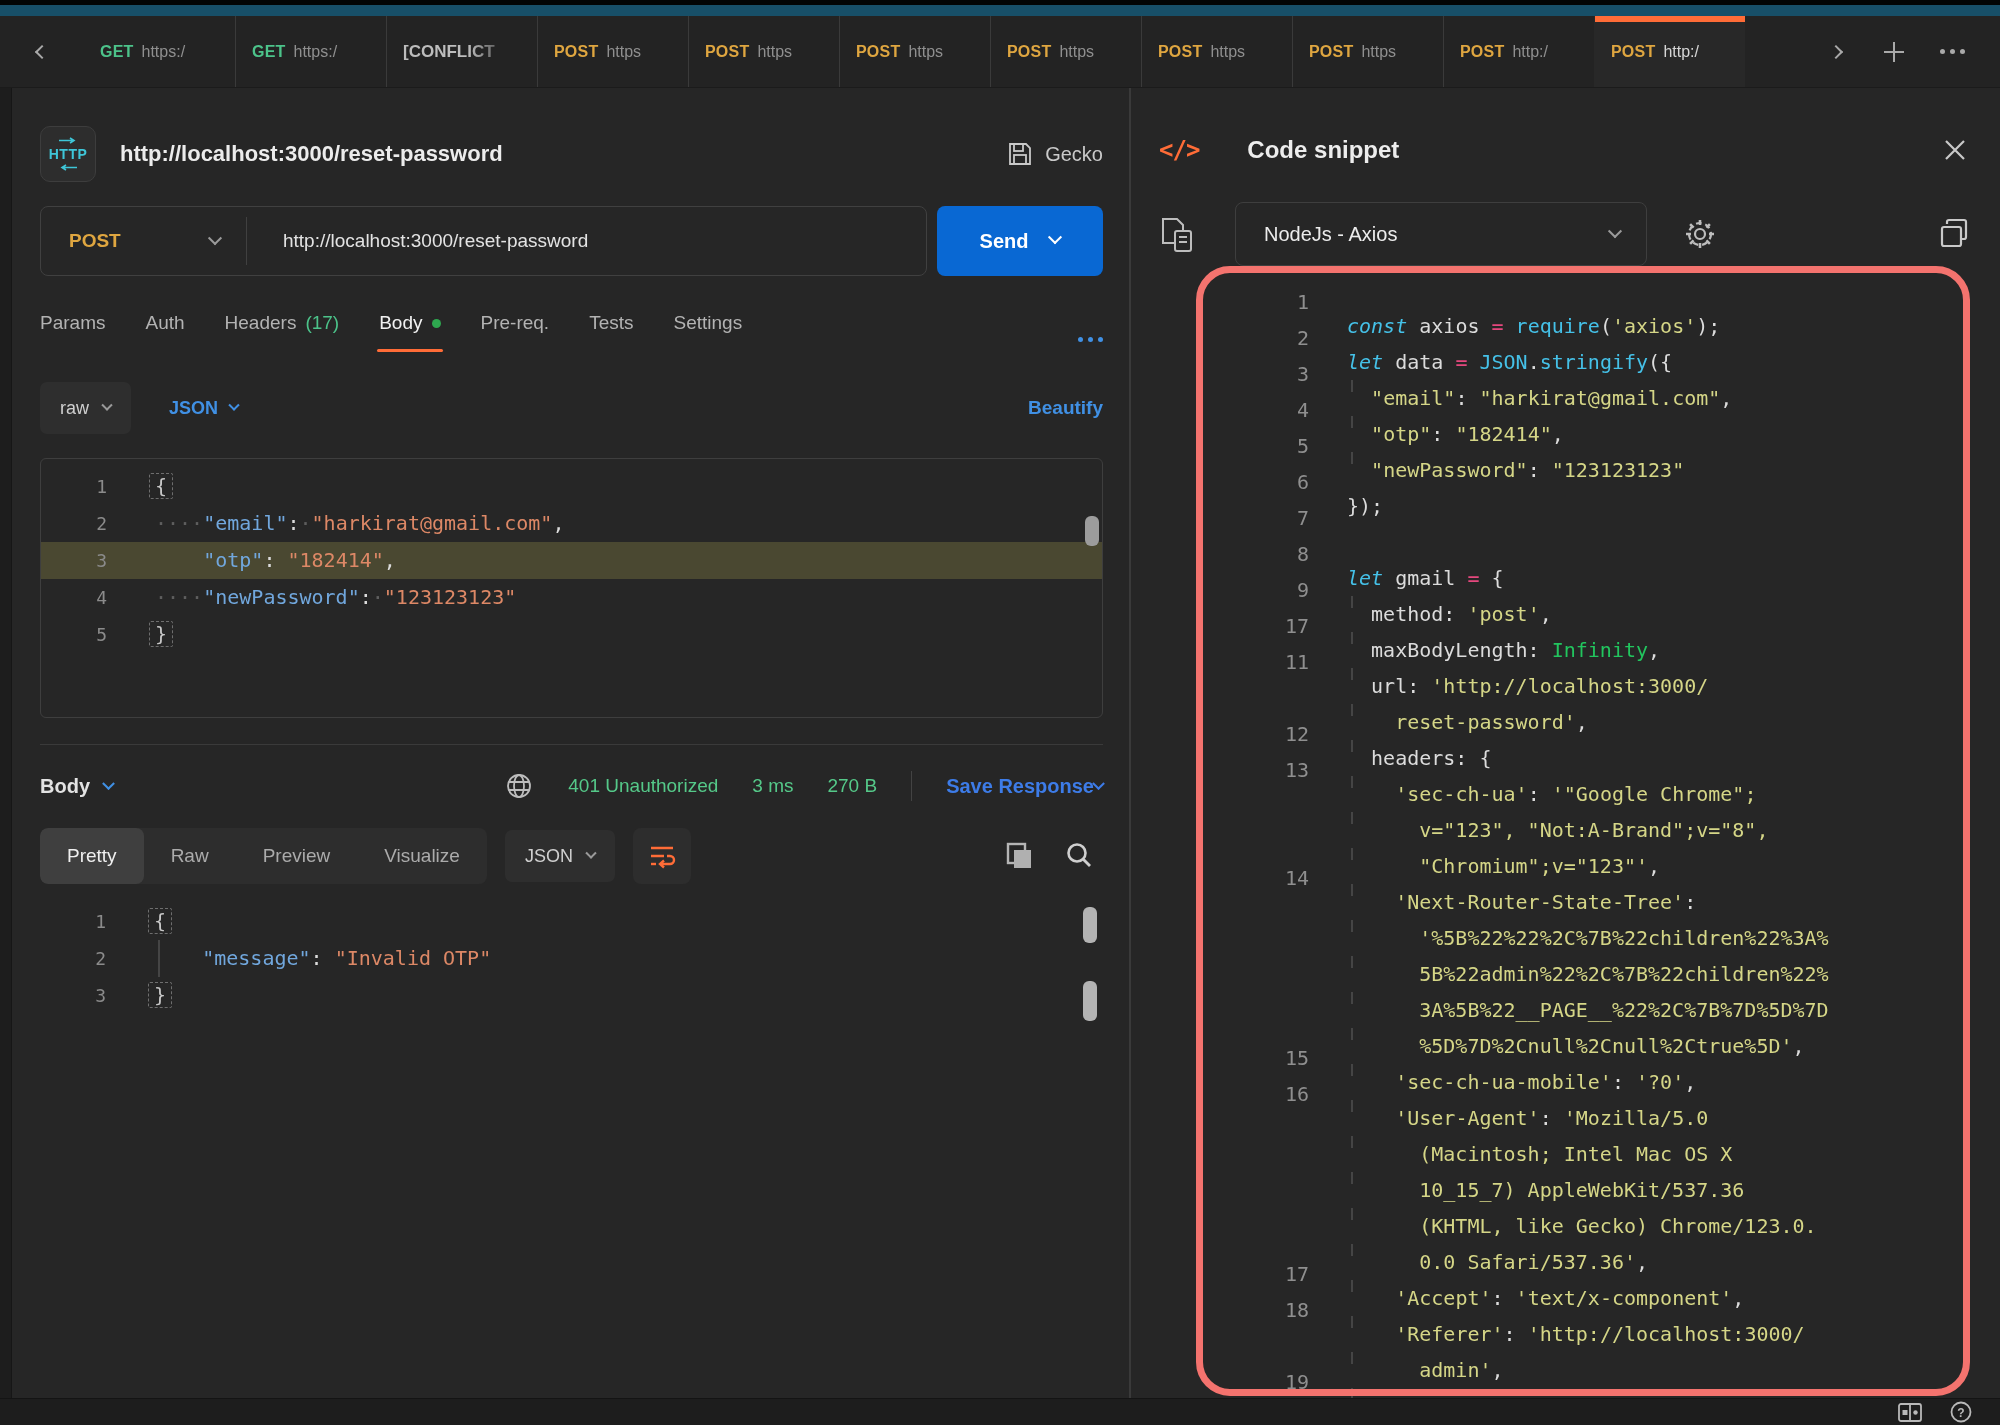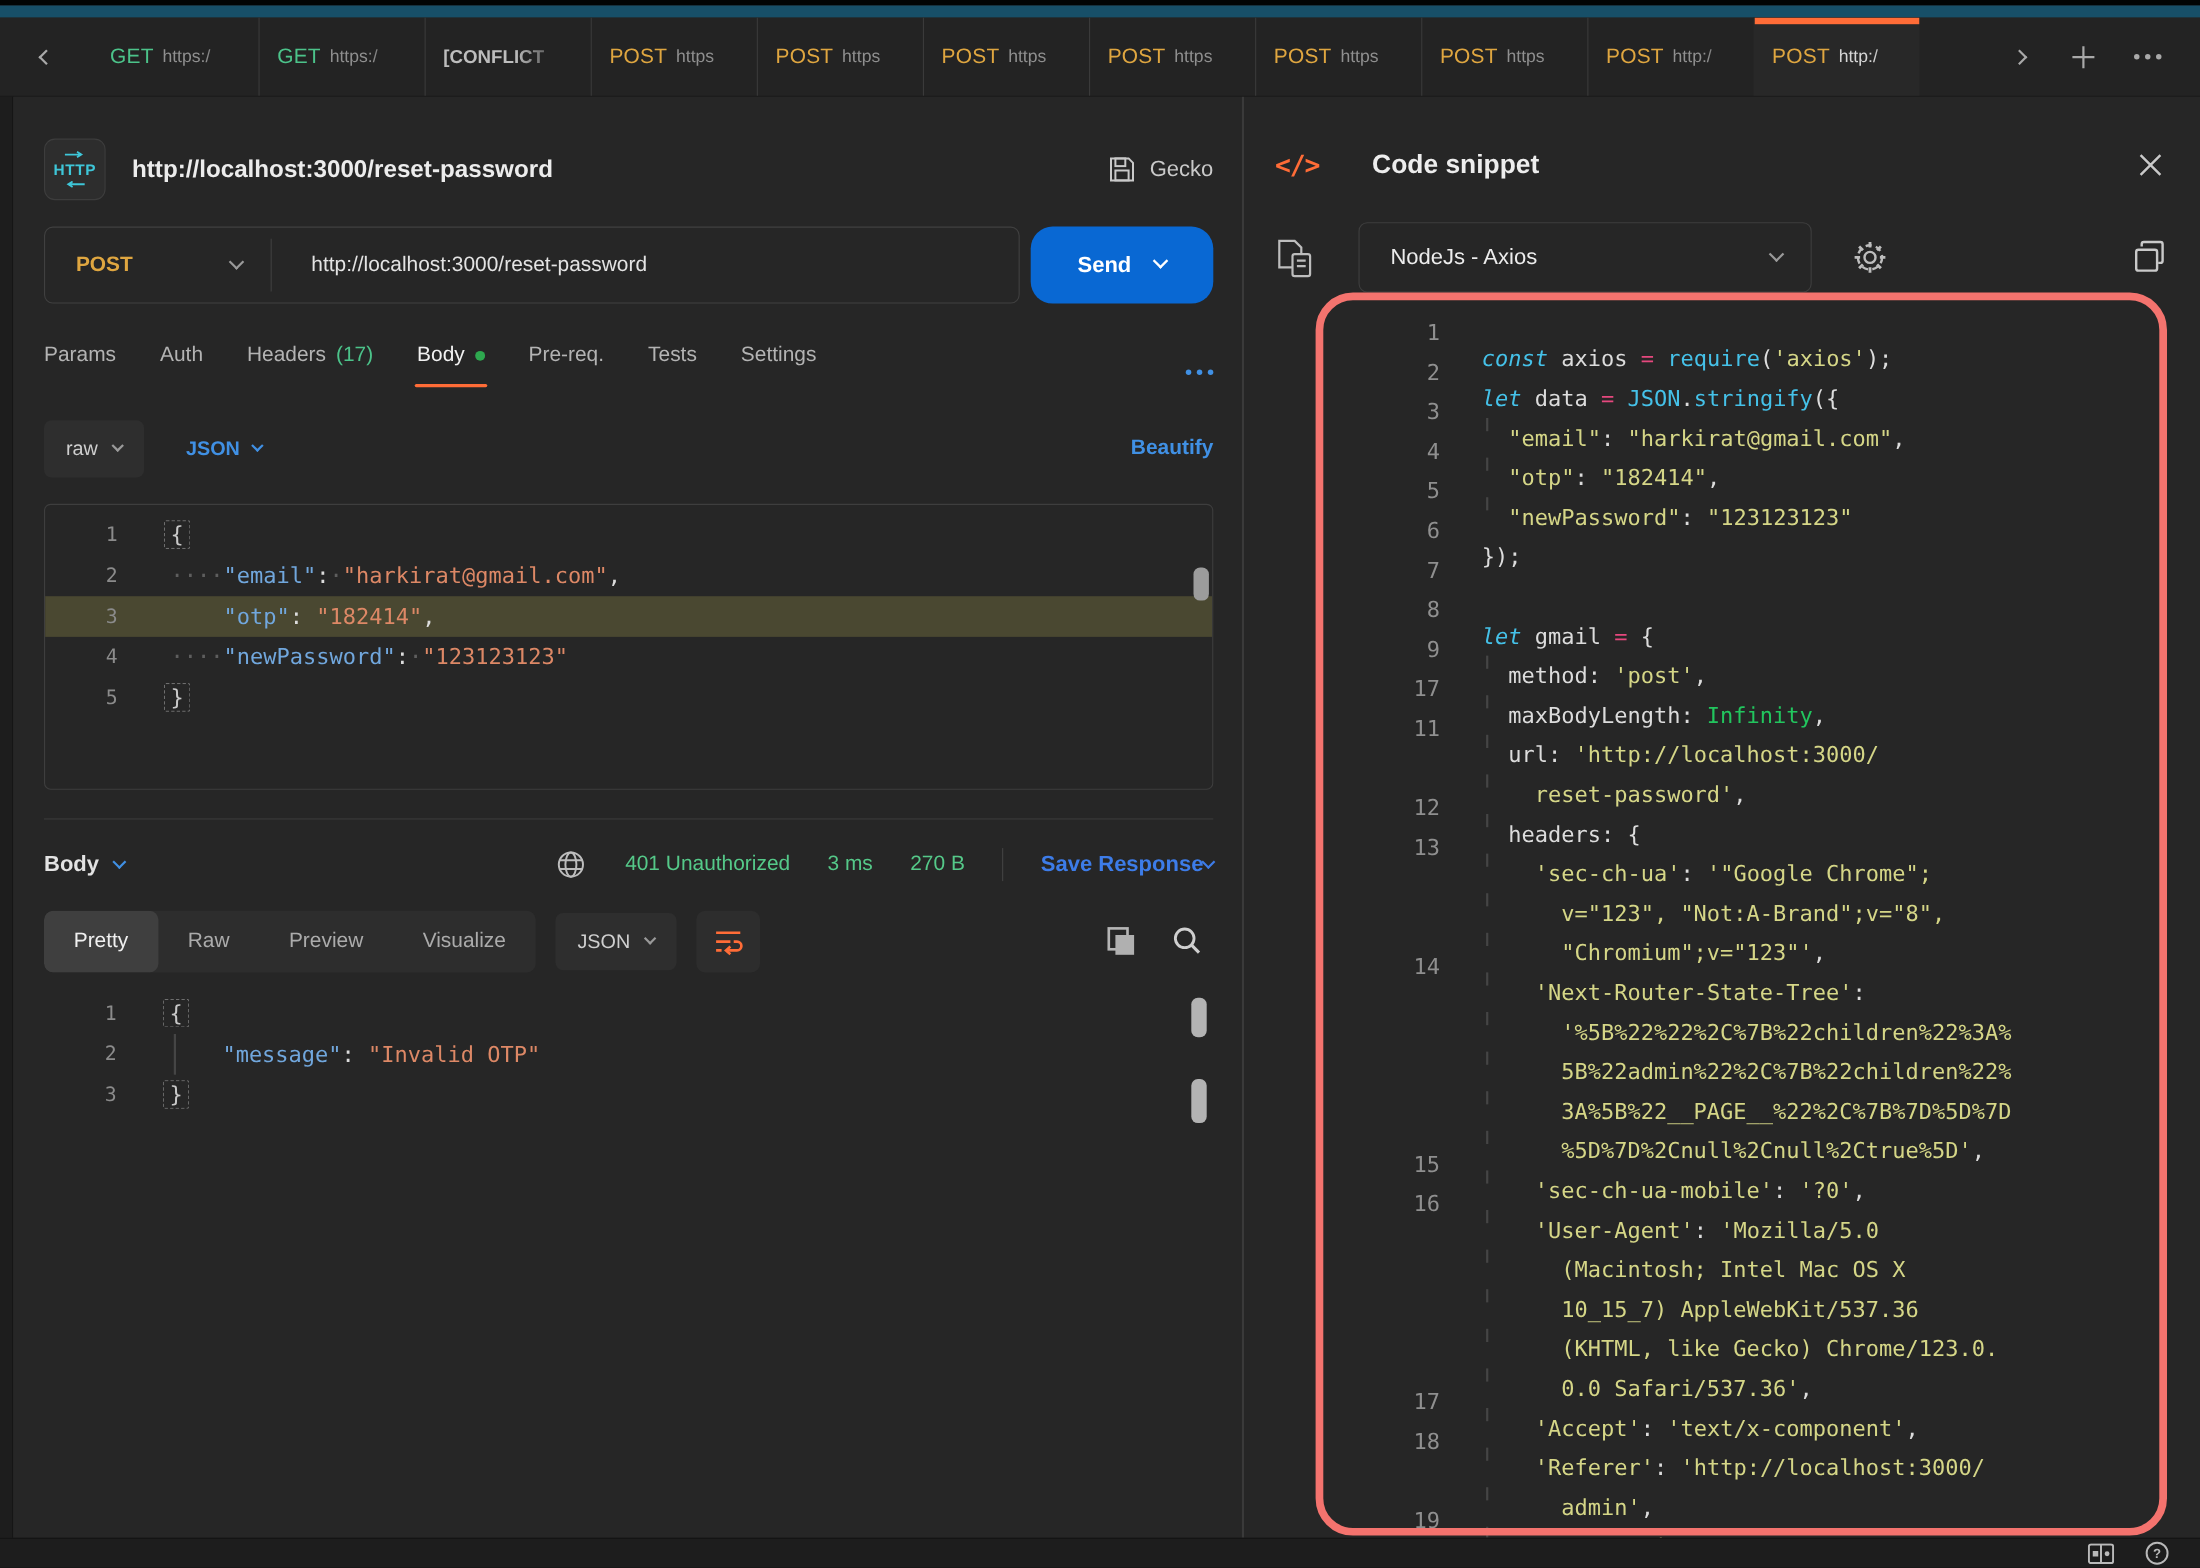--- a/index.html
+++ b/index.html
@@ -12,21 +12,21 @@
   .banner { height:11px; background:#174f68; }
 
   
   .tabbar { height:72px; background:#232323; display:flex; align-items:stretch; border-bottom:1px solid #1b1b1b; }
   .tab-back { width:84px; display:flex; align-items:center; justify-content:center; color:#a9a9a9; cursor:pointer; }
   .tabs { display:flex; align-items:stretch; }
   .tab { position:relative; width:151px; display:flex; align-items:center; justify-content:flex-start; padding:0 16px; gap:8px; overflow:hidden; cursor:pointer; }
   .tab + .tab { border-left:1px solid #3a3a3a; }
   .tab.active { background:#282828; border-left-color:transparent; }
   .tab.active::before { content:""; position:absolute; left:0; top:0; right:0; height:6px; background:#ff6c37; }
-  .tab-method { font-size:19px; font-weight:normal; letter-spacing:.2px; flex:none; }
+  .tab-method { font-size:16px; font-weight:bold; letter-spacing:.2px; flex:none; }
   .m-get { color:#4cc38a; } .m-post { color:#dfa640; }
   .tab-url { font-size:16px; color:#8f8f8f; white-space:nowrap; overflow:hidden; flex:1;
              -webkit-mask-image:linear-gradient(90deg,#000 55%,transparent 97%);
              mask-image:linear-gradient(90deg,#000 55%,transparent 97%); }
   .tab.active .tab-url { color:#d6d6d6; }
   .tab-url.conflict { color:#bdbdbd; font-weight:bold; font-size:17px; }
   .tab-actions { margin-left:auto; display:flex; align-items:center; gap:14px; padding-right:26px; color:#a9a9a9; }
   .tab-actions .act { width:44px; height:44px; display:flex; align-items:center; justify-content:center; cursor:pointer; }
 
   .chev { display:inline-block; width:10px; height:10px; border-right:2px solid currentColor; border-bottom:2px solid currentColor; transform:rotate(45deg) translate(-2px,-2px); }
@@ -49,21 +49,21 @@
   .req-title { font-size:22px; font-weight:600; color:#ececec; }
   .save-btn { margin-left:auto; display:flex; align-items:center; gap:12px; color:#c9c9c9; font-size:20px; cursor:pointer; background:none; border:none; font-family:inherit; }
 
   
   .url-row { margin-top:20px; height:70px; display:flex; gap:10px; }
   .url-box { flex:1; display:flex; align-items:center; border:1px solid #404040; border-radius:8px; background:#262626; }
   .method-select { width:205px; flex:none; display:flex; align-items:center; justify-content:space-between; padding:0 26px 0 28px; color:#dfa640; font-size:19px; font-weight:600; cursor:pointer; }
   .method-select .chev { color:#9a9a9a; }
   .url-vdiv { width:1px; align-self:stretch; margin:10px 0; background:#404040; }
   .url-input { flex:1; background:transparent; border:none; outline:none; color:#e3e3e3; font-size:19px; padding:0 24px 0 36px; font-family:inherit; }
-  .send-btn { width:166px; flex:none; background:#0968d3; border:none; border-radius:20px; color:#fff; font-size:20px; font-weight:600; display:flex; align-items:center; justify-content:center; gap:22px; cursor:pointer; font-family:inherit; }
+  .send-btn { width:166px; flex:none; background:#0968d3; border:none; border-radius:8px; color:#fff; font-size:20px; font-weight:600; display:flex; align-items:center; justify-content:center; gap:22px; cursor:pointer; font-family:inherit; }
   .send-btn .chev { color:#fff; margin-top:-2px; }
 
   
   .req-tabs { margin-top:36px; height:50px; display:flex; align-items:flex-start; gap:40px; }
   .rtab { position:relative; font-size:19px; color:#b3b3b3; padding-bottom:18px; display:flex; align-items:center; gap:9px; cursor:pointer; }
   .rtab .badge { color:#4cc38a; }
   .rtab .dot { width:9px; height:9px; border-radius:50%; background:#2ea84f; }
   .rtab.active { color:#f1f1f1; }
   .rtab.active::after { content:""; position:absolute; left:-2px; right:-2px; bottom:0; height:3px; background:#ff6c37; border-radius:2px; }
   .req-tabs .more { margin-left:auto; color:#4090e4; align-self:center; cursor:pointer; }

